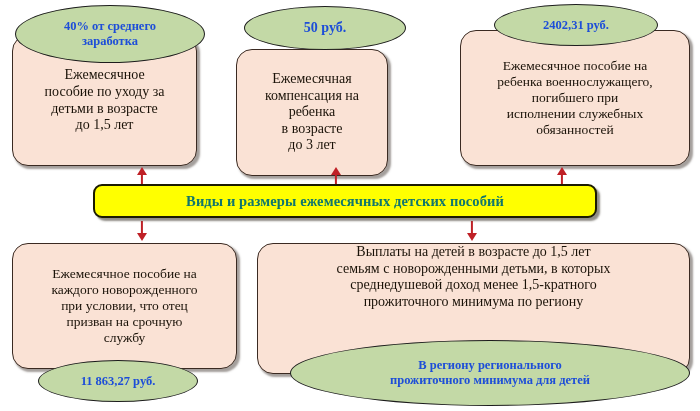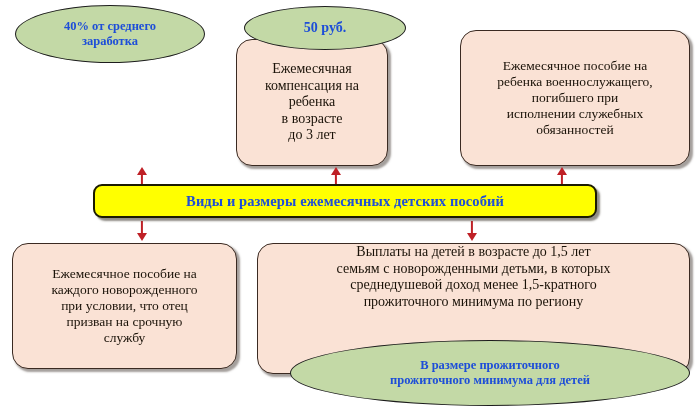--- a/index.html
+++ b/index.html
@@ -70,21 +70,21 @@
     background: #ffff00;
     border: 2px solid #1b1b00;
     border-radius: 9px;
     box-shadow: 3px 3px 2px rgba(70,65,55,0.6);
     display: flex;
     align-items: center;
     justify-content: center;
     font-weight: bold;
     font-size: 14.5px;
     letter-spacing: 0.1px;
-    color: #1d4ed8;
+    color: #0f766e;
     z-index: 5;
   }
 
   
   .arrow {
     position: absolute;
     z-index: 4;
   }
   .arrow .shaft {
     position: absolute;
@@ -109,43 +109,52 @@
 
   
   .lay-card { z-index: 2; }
   .lay-ell  { z-index: 3; }
 </style>
 </head>
 <body>
 
 <div id="canvas">
 
+  <div class="card lay-card" style="left:12px; top:35px; width:185px; height:131px; font-size:14px;">
+    <span class="txt">Ежемесячное
+пособие по уходу за
+детьми в возрасте
+до 1,5 лет</span>
+  </div>
   <div class="ell lay-ell" style="left:15px; top:5px; width:190px; height:58px; font-size:12.5px;">
     <span class="txt">40% от среднего
 заработка</span>
   </div>
 
-  <div class="card lay-card" style="left:236px; top:39px; width:152px; height:127px; font-size:14px;">
+  <div class="card lay-card" style="left:236px; top:49px; width:152px; height:127px; font-size:14px;">
     <span class="txt">Ежемесячная
 компенсация на
 ребенка
 в возрасте
 до 3 лет</span>
   </div>
   <div class="ell lay-ell" style="left:244px; top:6px; width:162px; height:44px; font-size:14px;">
     <span class="txt">50 руб.</span>
   </div>
 
   <div class="card lay-card" style="left:460px; top:30px; width:230px; height:136px; font-size:13.5px;">
     <span class="txt">Ежемесячное пособие на
 ребенка военнослужащего,
 погибшего при
 исполнении служебных
 обязанностей</span>
   </div>
+  <div class="ell lay-ell" style="left:494px; top:4px; width:164px; height:42px; font-size:12.5px;">
+    <span class="txt">2402,31 руб.</span>
+  </div>
 
   <div class="arrow up" style="left:136px; top:167px; width:12px; height:18px;">
     <div class="head"></div>
       <div class="shaft"></div>
   </div>
   <div class="arrow up" style="left:330px; top:167px; width:12px; height:18px;">
     <div class="head"></div>
       <div class="shaft"></div>
   </div>
   <div class="arrow up" style="left:556px; top:167px; width:12px; height:18px;">
@@ -166,25 +175,28 @@
       <div class="head"></div>
   </div>
 
   <div class="card lay-card" style="left:12px; top:243px; width:225px; height:126px; font-size:13.5px;">
     <span class="txt">Ежемесячное пособие на
 каждого новорожденного
 при условии, что отец
 призван на срочную
 службу</span>
   </div>
+  <div class="ell lay-ell" style="left:38px; top:360px; width:160px; height:42px; font-size:12.5px;">
+    <span class="txt">11 863,27 руб.</span>
+  </div>
 
   <div class="card lay-card" style="left:257px; top:243px; width:433px; height:131px; font-size:14px; align-items:flex-start; padding-top:0;">
     <span class="txt">Выплаты на детей в возрасте до 1,5 лет
 семьям с новорожденными детьми, в которых
 среднедушевой доход менее 1,5-кратного
 прожиточного минимума по региону</span>
   </div>
   <div class="ell lay-ell" style="left:290px; top:340px; width:400px; height:66px; font-size:12.5px;">
-    <span class="txt">В размере прожиточного
+    <span class="txt">В региону регионального
 прожиточного минимума для детей</span>
   </div>
 
 </div>
 
 </body></html>

